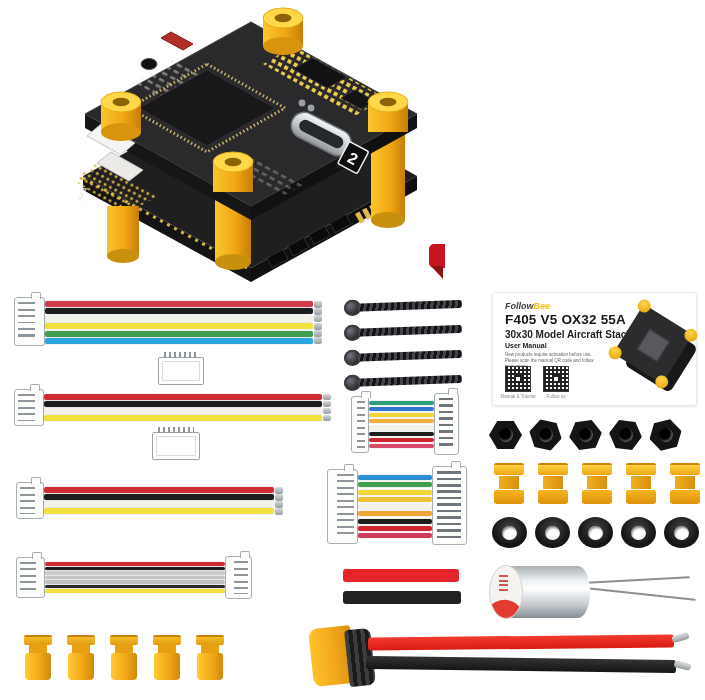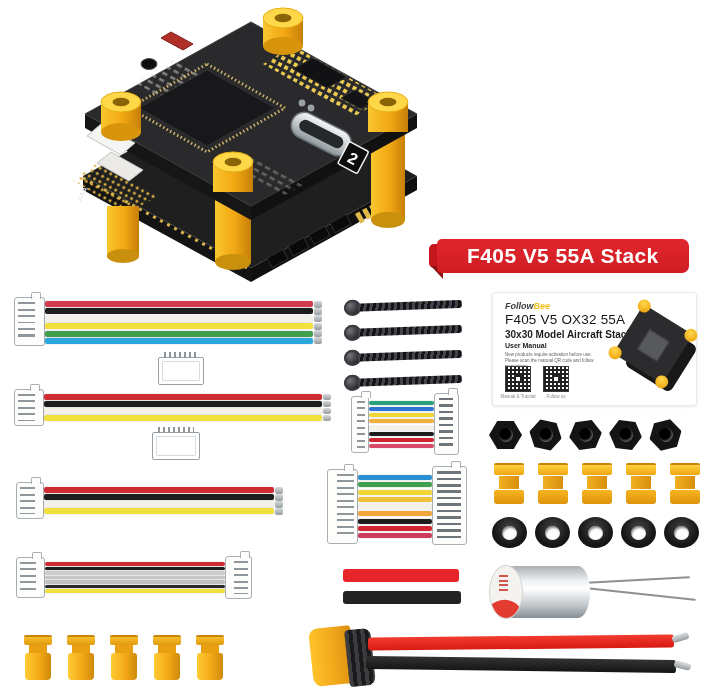--- a/index.html
+++ b/index.html
@@ -90,21 +90,21 @@
   .cap-face::before{content:"";position:absolute;left:9px;top:9px;width:9px;height:16px;
        background:repeating-linear-gradient(180deg,#d0564e 0 2px,transparent 2px 4.5px);}
   .cap-face::after{content:"";position:absolute;left:-6px;bottom:-10px;width:38px;height:28px;
        background:#e23b30;border-radius:55% 55% 0 0/70% 70% 0 0;transform:rotate(-14deg);}
 
   
   .card{position:absolute;left:492px;top:292px;width:205px;height:114px;background:#fff;border:1px solid #e9e9e7;
        border-radius:3px;box-shadow:0 1px 3px rgba(0,0,0,.10);box-sizing:border-box;}
   .card .brand{position:absolute;left:12px;top:8px;font-size:9px;font-weight:700;font-style:italic;color:#3c3c3c;}
   .card .brand b{color:#f2c018;}
-  .card .title{position:absolute;left:12px;top:19px;font-size:13.5px;font-weight:400;color:#171717;letter-spacing:.2px;}
+  .card .title{position:absolute;left:12px;top:19px;font-size:13.5px;font-weight:700;color:#171717;letter-spacing:.2px;}
   .card .subtitle{position:absolute;left:12px;top:36px;font-size:10px;font-weight:800;color:#1d1d1d;}
   .card .heading{position:absolute;left:12px;top:49px;font-size:7px;font-weight:800;color:#222;}
   .card .note{position:absolute;left:12px;font-size:4.5px;line-height:1.25;color:#666;width:110px;}
   .n1{top:59px;} .n2{top:65px;}
   .qr{position:absolute;top:73px;width:26px;height:26px;border:1px solid #3a3a3a;box-sizing:border-box;
        background:repeating-linear-gradient(0deg,#222 0 2px,transparent 2px 4px),
                   repeating-linear-gradient(90deg,#222 0 2px,#fff 2px 4px);}
   .qr::after{content:"";position:absolute;inset:8px;background:#fff;border:2px solid #222;box-sizing:border-box;}
   .qr1{left:12px;} .qr2{left:50px;}
   .qcap{position:absolute;top:101px;font-size:4.5px;color:#8a8a8a;width:40px;text-align:center;}
@@ -231,23 +231,20 @@
       <g>
           <rect x="158" y="156" width="40" height="30" fill="url(#goldV)"></rect>
          <ellipse cx="178" cy="156" rx="20" ry="10" fill="#ffd84a" stroke="#e6ae14"></ellipse>
           <ellipse cx="178" cy="156" rx="8.5" ry="4.2" fill="#8a6406"></ellipse>
         </g>
     </g>
   </svg>
 
   <div class="banner-stub"></div>
   <div class="banner-fold"></div>
-  <div class="banner">
-    <span>F405 V5 55A Stack</span>
-  </div>
 
   <div class="jst" style="left:14px;top:297px;width:31px;height:49px;"></div>
   <div class="wires" style="left:45px;top:301px;width:268px;height:43px;--wh:6px;">
       <div class="wire" style="background: rgb(210, 59, 76);">
         <i class="tip"></i>
       </div>
       <div class="wire" style="background: rgb(29, 29, 29);">
         <i class="tip"></i>
       </div>
       <div class="wire" style="background: rgb(243, 241, 232);">

